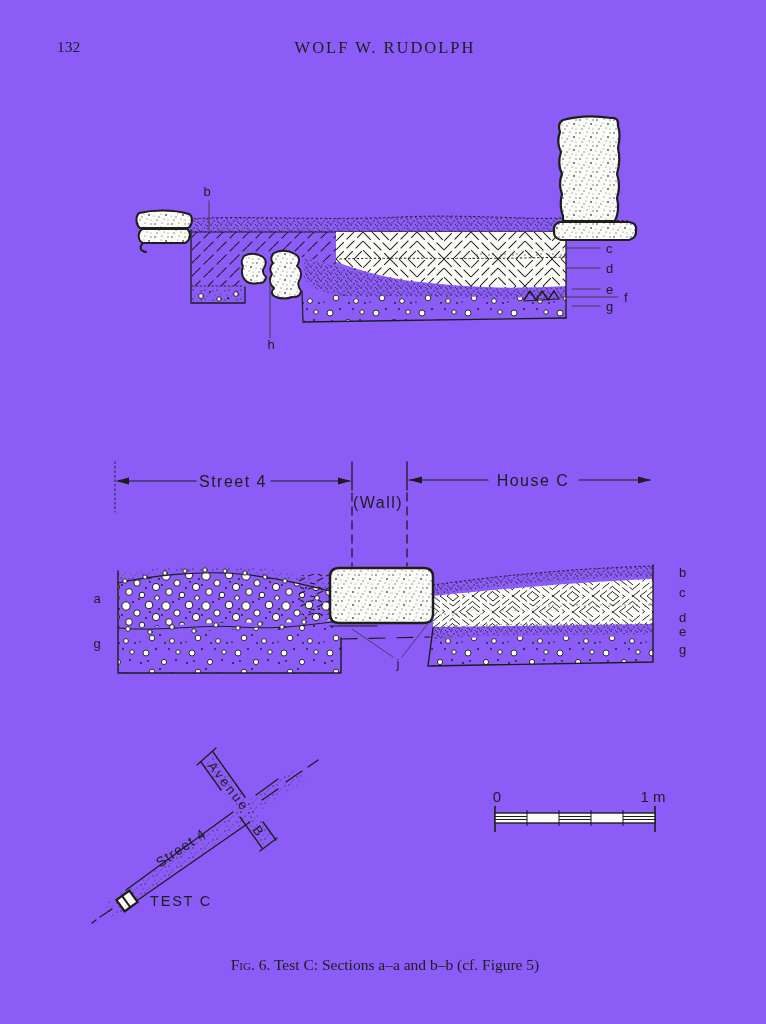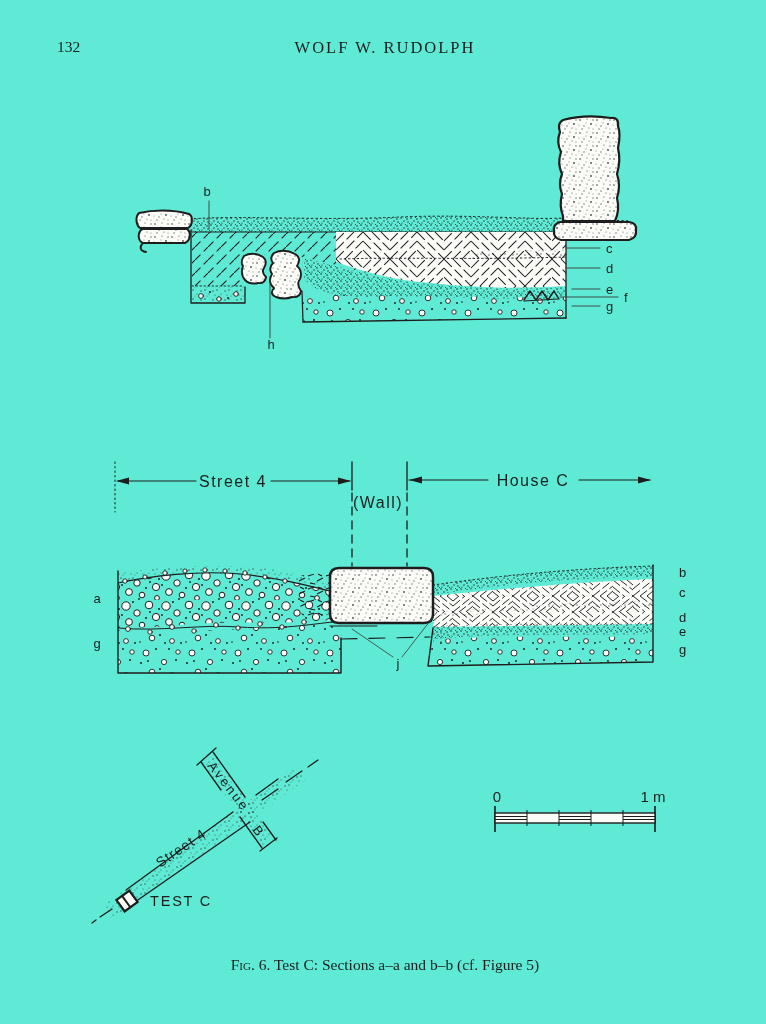--- a/index.html
+++ b/index.html
@@ -1,18 +1,18 @@
 <!DOCTYPE html>
 <html><head>
 <meta charset="utf-8">
 <style>
   html,body{margin:0;padding:0;background:#d8d8d4;}
   .page{
     position:relative;width:766px;height:1024px;margin:0 auto;
-    background:#5eead4;overflow:hidden;
+    background:#8b5cf6;overflow:hidden;
     font-family:"Liberation Serif", serif;
   }
   svg{display:block}
   .serif{font-family:"Liberation Serif",serif;fill:#1d1d1d;}
   .hand{font-family:"Liberation Sans",sans-serif;fill:#1d1d1d;}
   .sc{font-variant:small-caps;}
   .head{font-size:16.5px;letter-spacing:2px;}
   .pnum{font-size:15.5px;}
   .cap{font-size:15.5px;}
   .lab{font-size:13px;}

